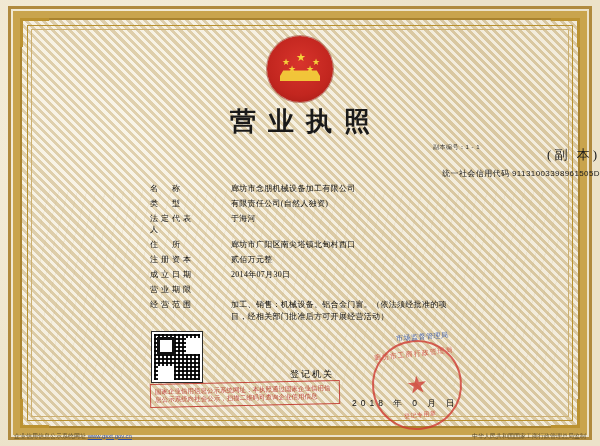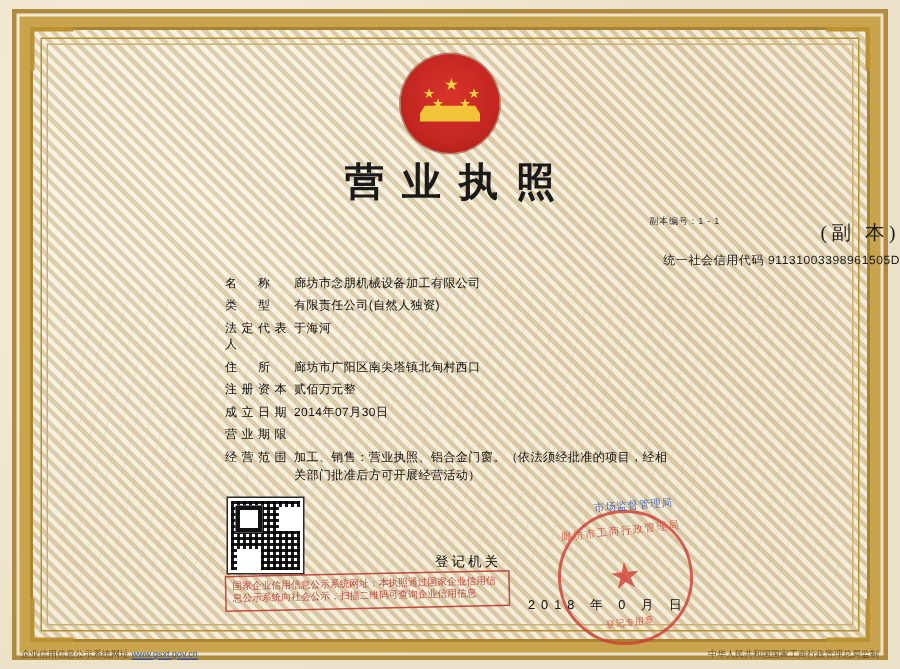--- a/index.html
+++ b/index.html
@@ -157,32 +157,34 @@
     top: 183px;
     width: 300px;
   }
   .field-row {
     display: flex;
     align-items: flex-start;
     margin-bottom: 4px;
     font-size: 8px;
     color: #111;
     line-height: 11px;
+    gap: 16px;
   }
   .field-label {
     width: 46px;
     flex: 0 0 46px;
     letter-spacing: 3px;
     font-family: "Liberation Serif", serif;
     color: #111;
   }
   .field-value {
     flex: 1;
-    font-family: Liberation Sans, sans-serif;
+    font-family: Liberation Serif, serif;
     letter-spacing: .3px;
+    margin-left: 19px;
   }
   .field-row.scope .field-value { line-height: 12px; }
 
   
   .qr {
     position: absolute;
     left: 152px;
     top: 332px;
     width: 46px; height: 46px;
     background:
@@ -368,21 +370,21 @@
     <div class="field-row">
       <div class="field-label">成立日期</div>
       <div class="field-value">2014年07月30日</div>
     </div>
     <div class="field-row">
       <div class="field-label">营业期限</div>
       <div class="field-value"></div>
     </div>
     <div class="field-row scope">
       <div class="field-label">经营范围</div>
-      <div class="field-value">加工、销售：营业执照、铝合金门窗。（依法须经批准的项目，经相关部门批准后方可开展经营活动）</div>
+      <div class="field-value">加工、销售：机械设备、铝合金门窗。（依法须经批准的项目，经相关部门批准后方可开展经营活动）</div>
     </div>
   </div>
 
   <div class="qr"></div>
 
   <div class="red-stamp-text">国家企业信用信息公示系统网址：本执照通过国家企业信用信息公示系统向社会公示，扫描二维码可查询企业信用信息</div>
 
   <div class="registrar">登记机关</div>
 
   <div class="seal">

